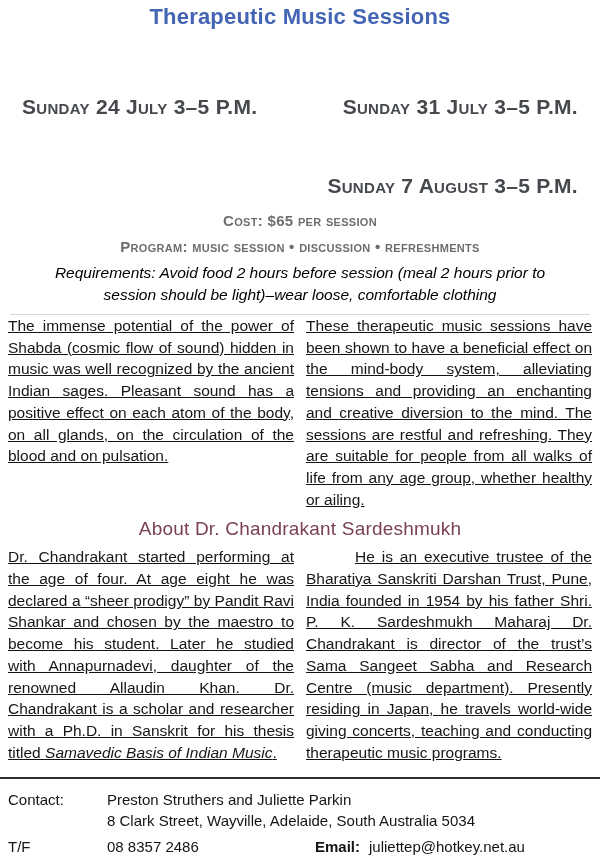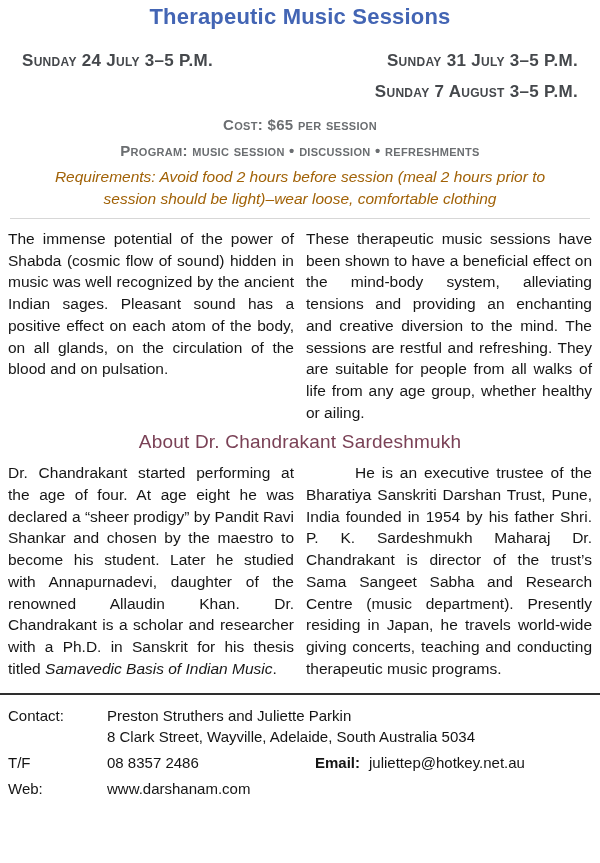--- a/index.html
+++ b/index.html
@@ -17,34 +17,34 @@
     font-size: 22px; font-weight: bold; text-align: center;
     color: var(--title-blue, #4365b4);
     margin: 4px 0 0; letter-spacing: 0.2px;
   }
 
   .sc { font-variant: small-caps; font-weight: bold; }
 
   .dates { margin-top: 21px; padding: 0 14px; }
   .dates-row { display: flex; justify-content: space-between; }
   .dates-row.second { justify-content: flex-end; margin-top: 11px; }
-  .date { font-size: 17px; color: var(--dates-gray, #45484c); letter-spacing: 0.3px; }
+  .date { font-size: 21px; color: var(--dates-gray, #45484c); letter-spacing: 0.3px; margin-top: 44px; }
 
   .meta { font-size: 15px; color: var(--meta-gray, #6b6e71); text-align: center; letter-spacing: 0.3px; }
   .cost { margin-top: 14px; }
   .program { margin-top: 9px; text-align: center; }
 
   .requirements {
     font-style: italic; font-size: 15.5px; text-align: center;
-    margin: 7px auto 8px; max-width: 545px; line-height: 22px; color: #a16207;
+    margin: 7px auto 8px; max-width: 545px; line-height: 22px; color: #000000;
   }
 
   .hairline { height: 1px; background: #d7d7d7; margin: 4px 2px 0; }
 
-  .cols { display: flex; gap: 12px; margin-top: 9px; }
+  .cols { display: flex; gap: 12px; margin-top: 0; text-decoration: underline; }
   .col { flex: 1; margin: 0; font-size: 15.5px; line-height: 21.7px; text-align: justify; color: #161616; }
   .indent-first { text-indent: 49px; }
 
   .about-heading {
     font-size: 19px; font-weight: normal; text-align: center;
     color: var(--heading-maroon, #7a4156);
     margin: 8px 0 6px; letter-spacing: 0.2px;
   }
 
   .footer-rule { height: 2px; background: #2e2e2e; margin: 14px -8px 0; }

